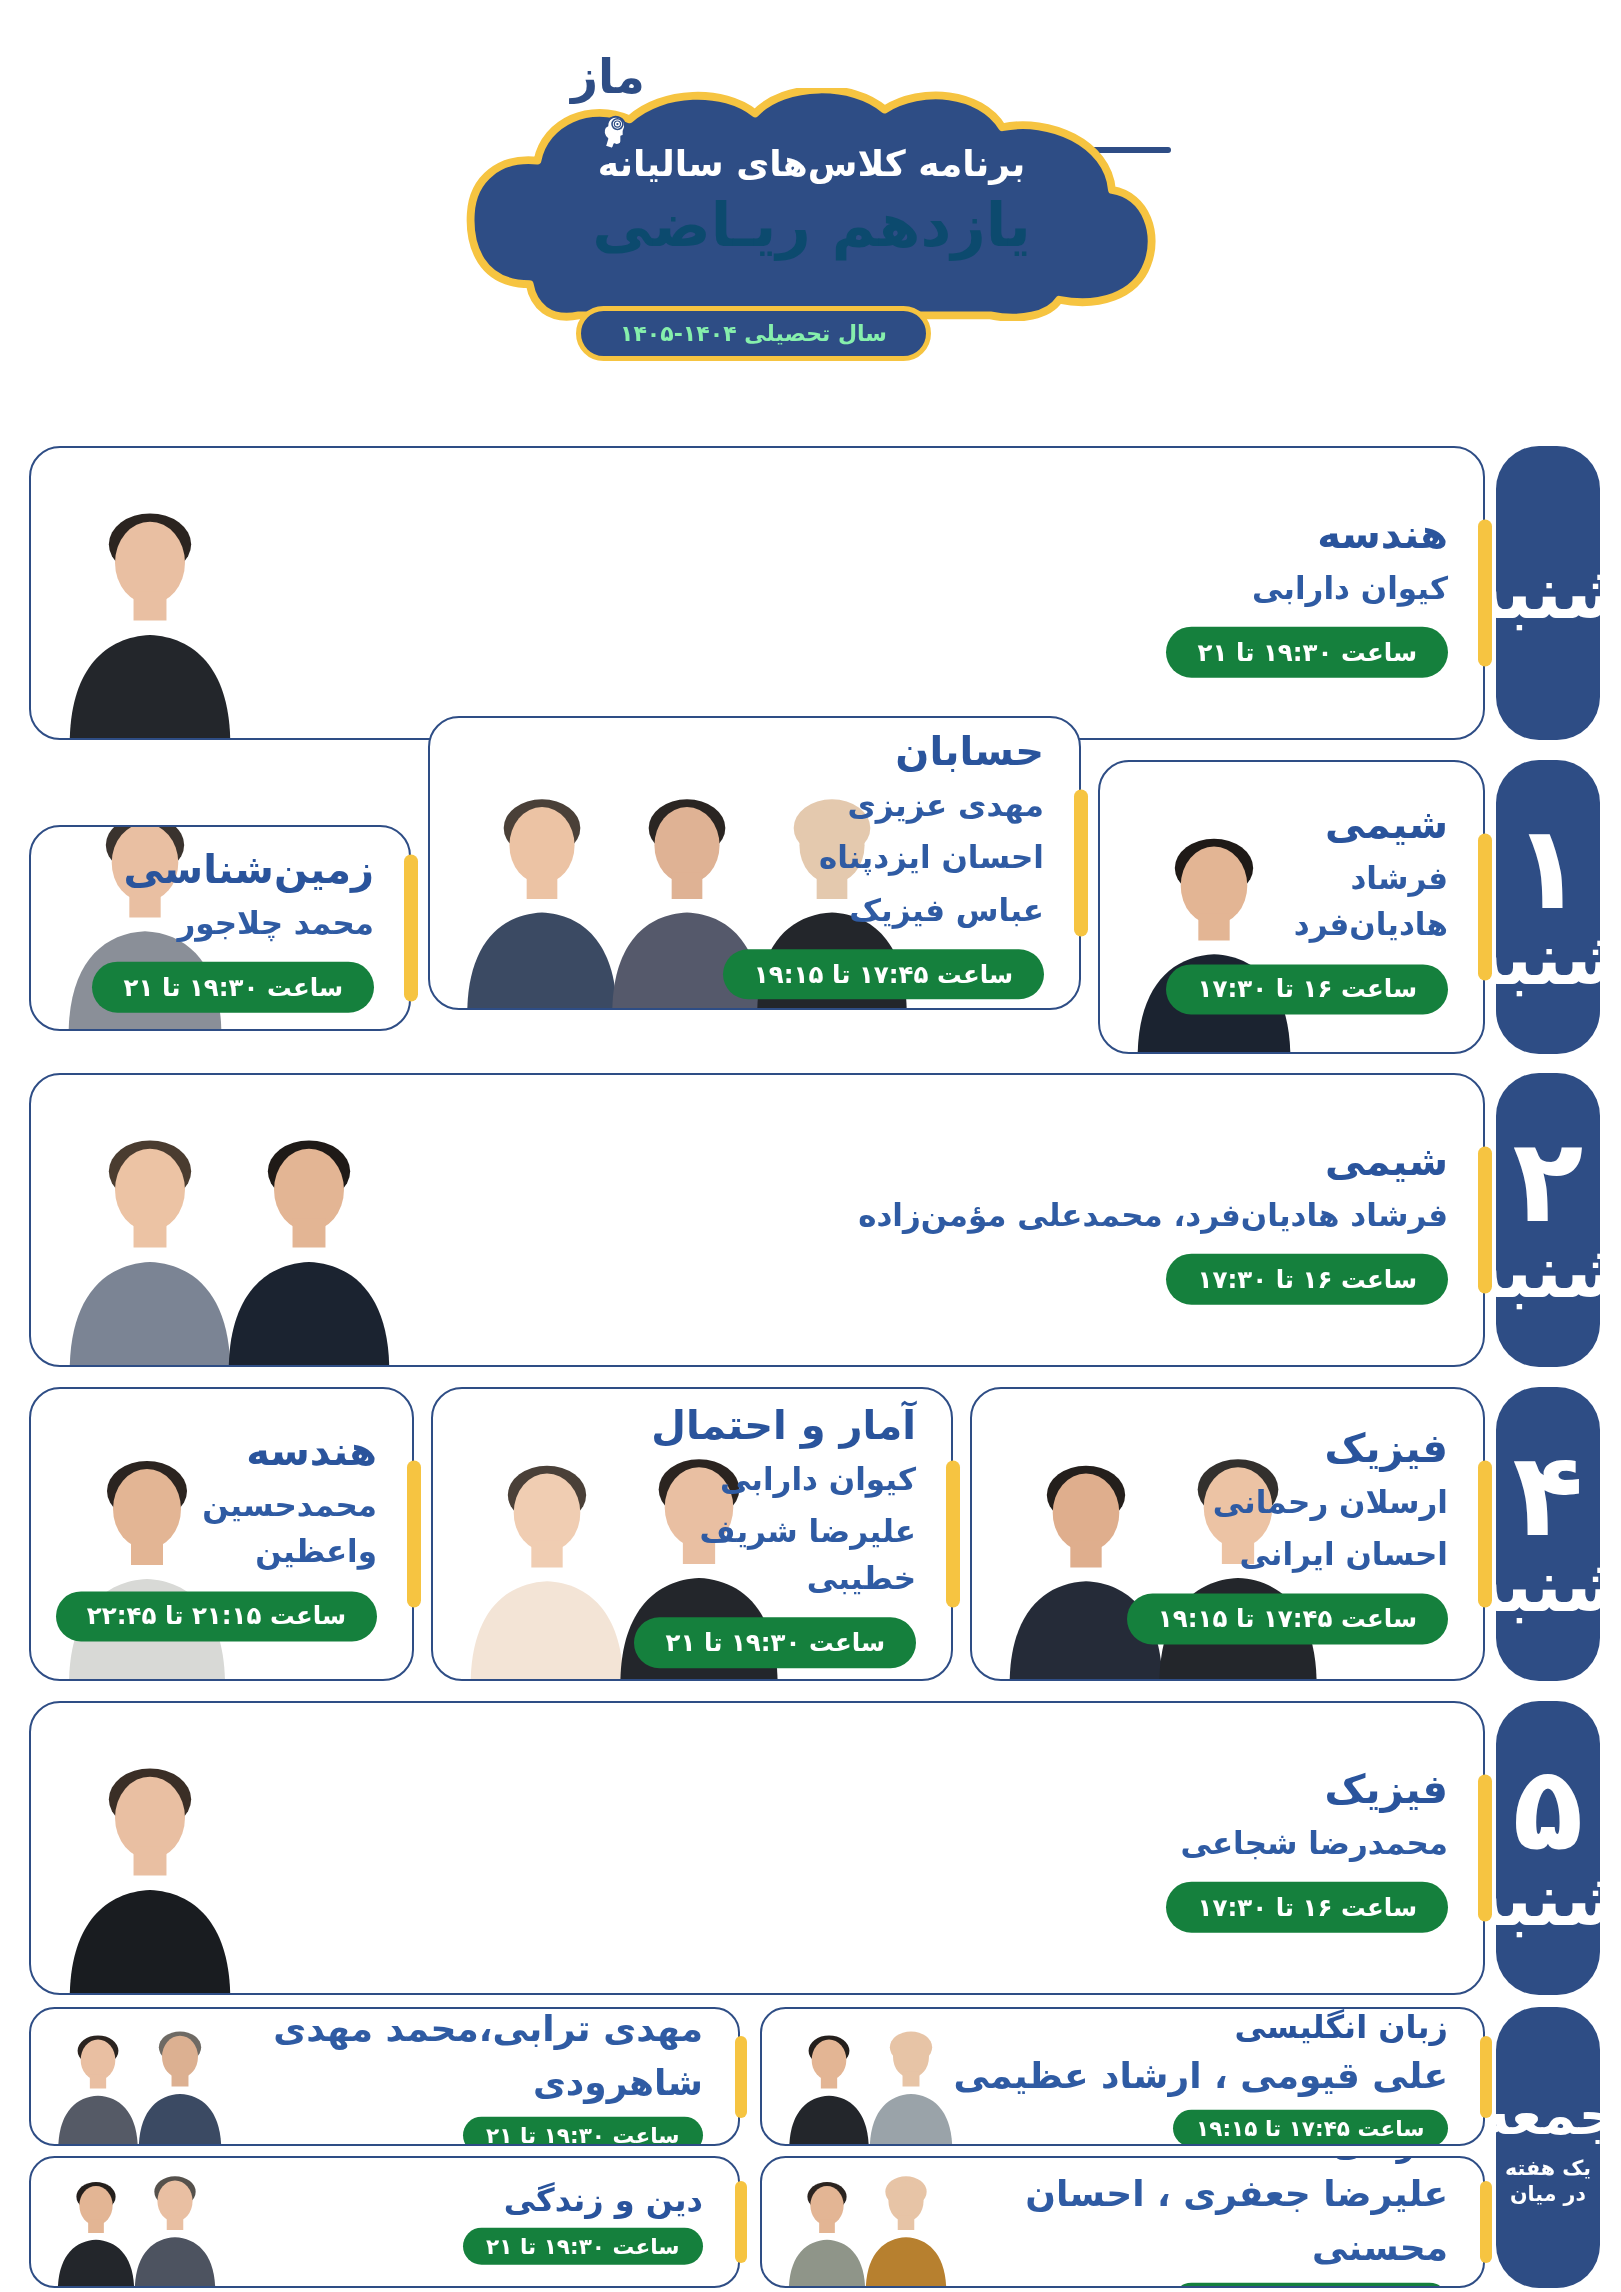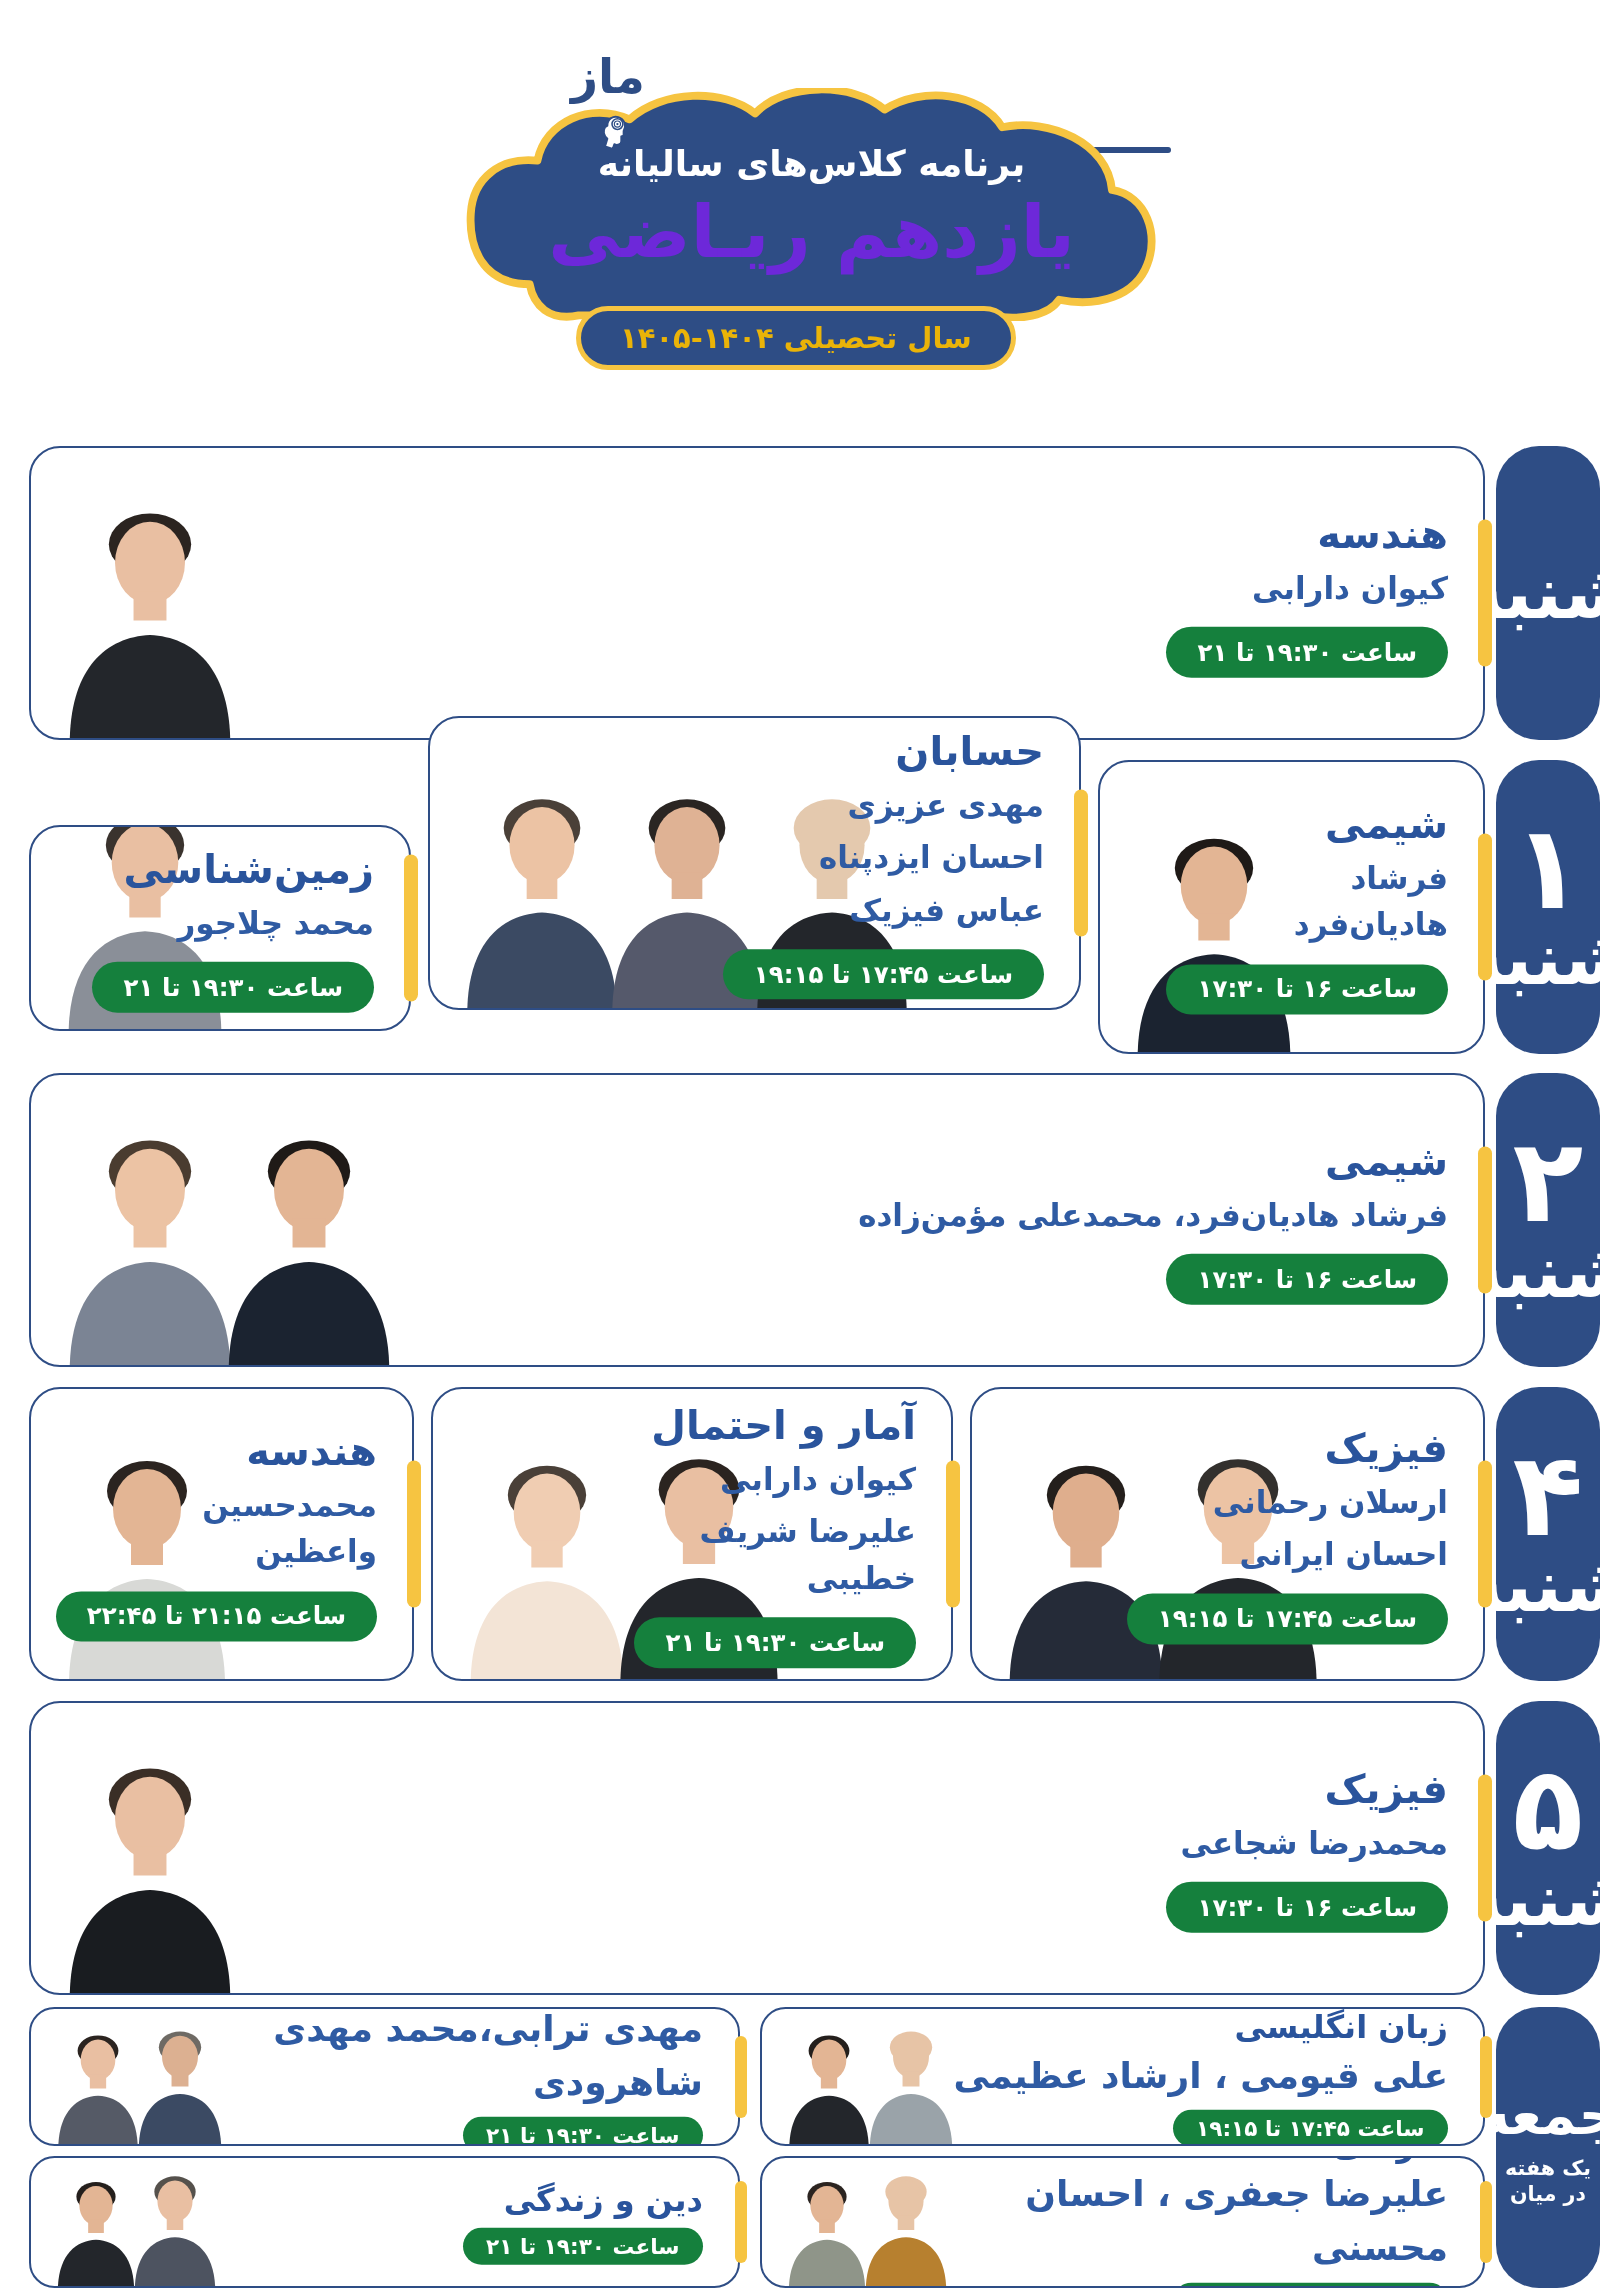--- a/index.html
+++ b/index.html
@@ -22,26 +22,26 @@
   .logo .brand-word { color:#2e4d85; font-size:47px; font-weight:bold; }
   .logo-line { position:absolute; left:583px; top:147px; width:588px; height:5.9px; background:#2e4d85; border-radius:2.9px; z-index:1; }
   .badge-wrap { position:absolute; left:461px; top:88px; width:701px; height:235px; z-index:2; }
   .badge-wrap svg.cloud { position:absolute; inset:0; }
   .badge-line1 {
     position:absolute; left:0; right:0; top:55px; text-align:center;
     color:#ffffff; font-size:36px; font-weight:bold; z-index:2;
   }
   .badge-title {
     position:absolute; left:0; right:0; top:102px; text-align:center;
-    color:#6d28d9; font-size:72px; font-weight:bold; z-index:2; letter-spacing:1px;
+    color:#0c4a6e; font-size:60px; font-weight:bold; z-index:2; letter-spacing:1px;
   }
   .year-pill {
     position:absolute; left:576px; top:306px; z-index:4;
     background:#2e4d85; border:5.9px solid #f6c441; border-radius:979px;
-    color:#eab308; font-size:29px; font-weight:bold;
+    color:#86efac; font-size:22px; font-weight:bold;
     padding:9.8px 39px; white-space:nowrap;
   }
   
   .slot { position:absolute; }
   .card {
     position:absolute; inset:0; background:#ffffff;
     border:2.9px solid #2e4d85; border-radius:31px; overflow:hidden;
   }
   .small-card .card { border-radius:25.5px; }
   .ybar {

